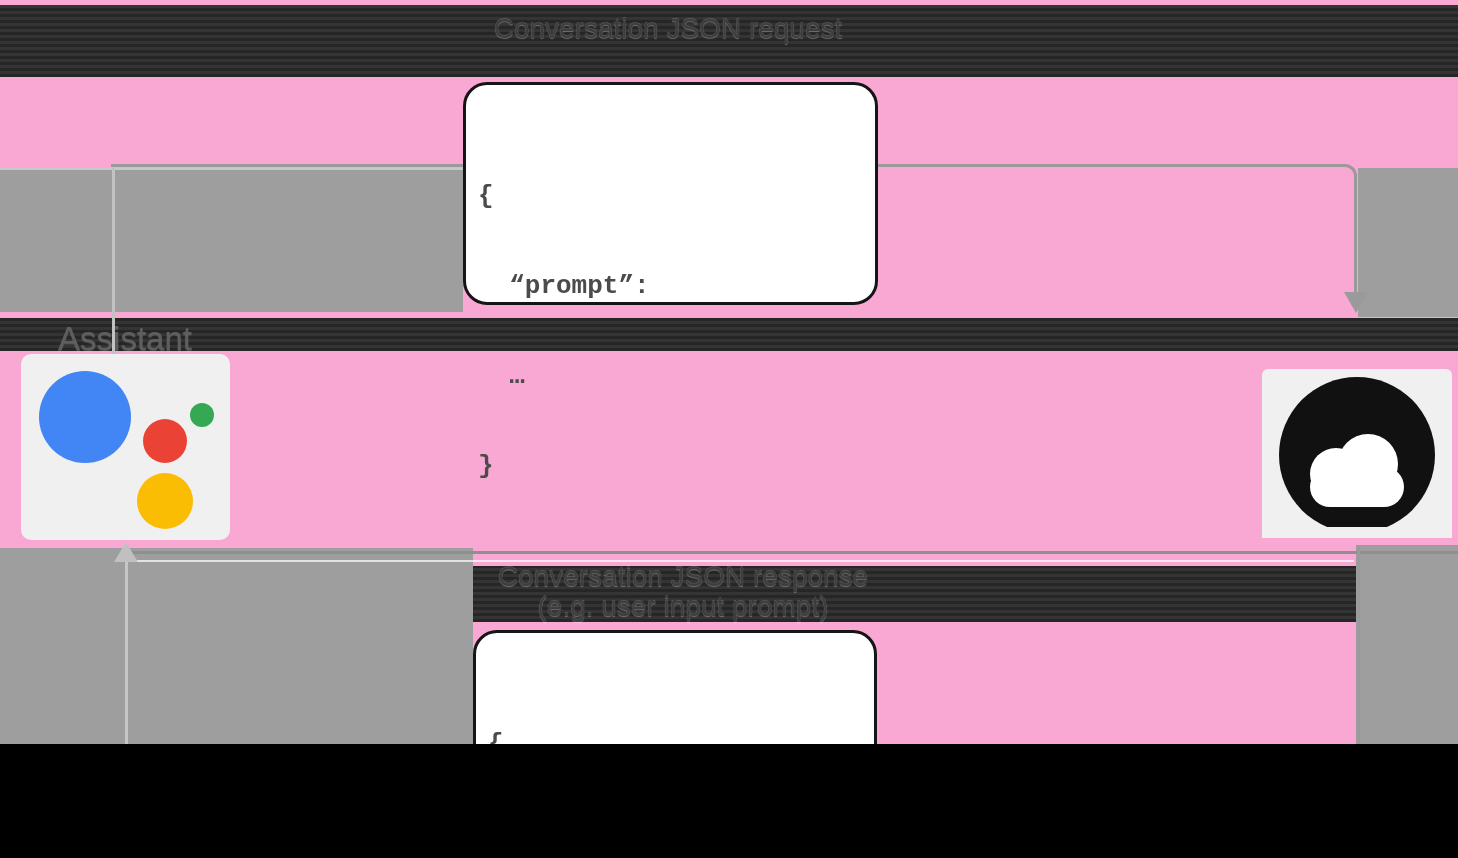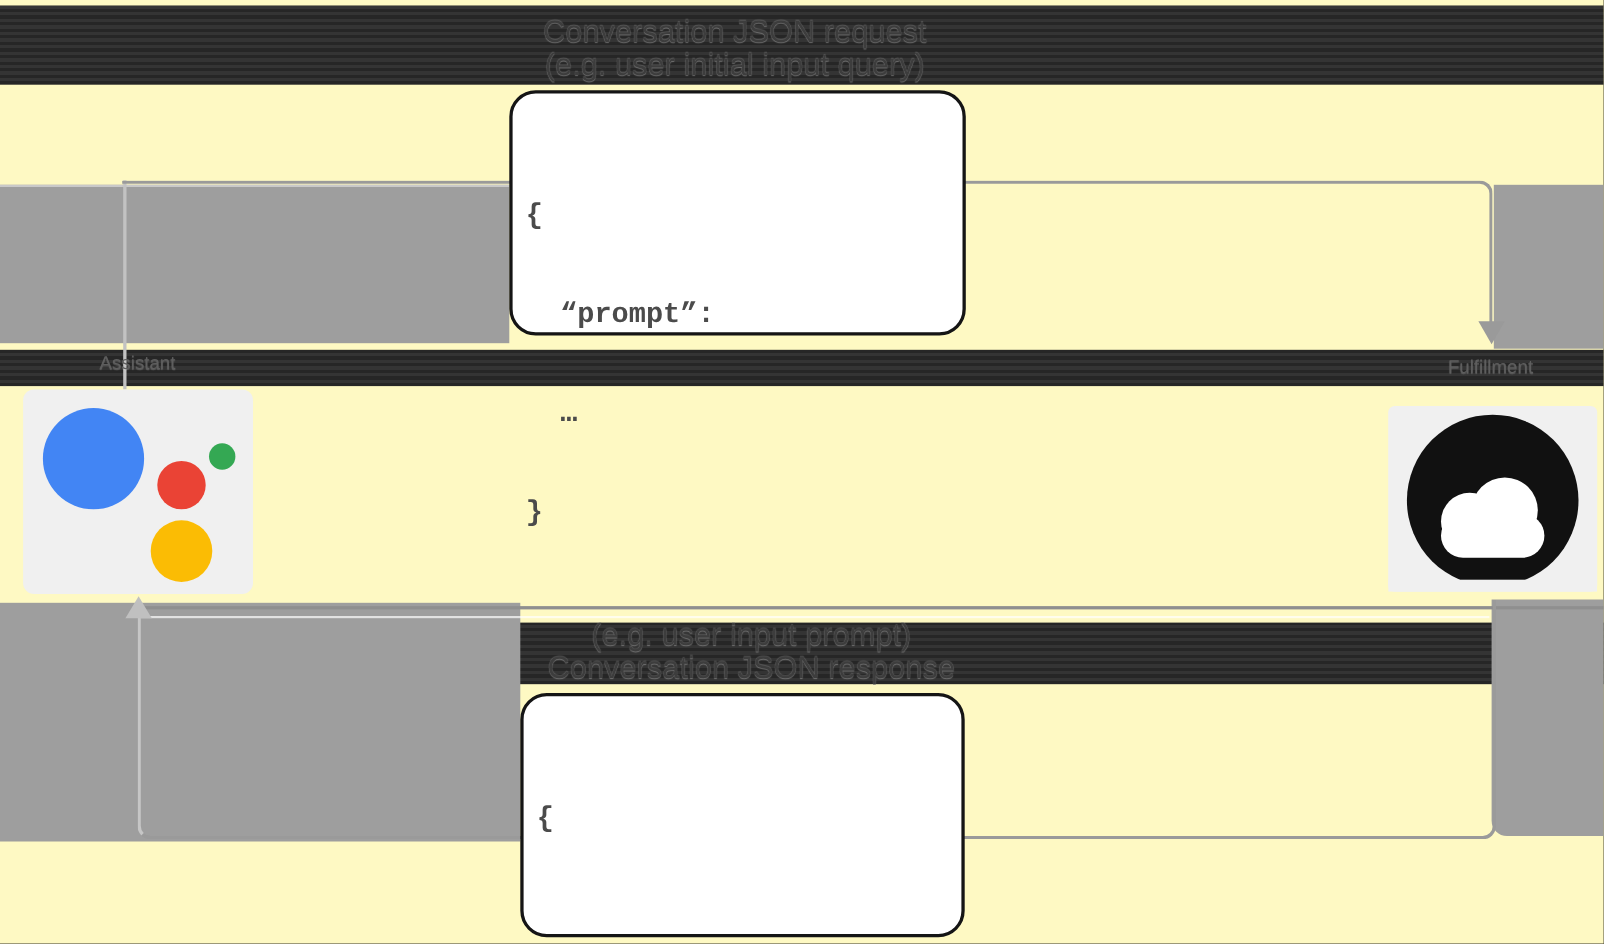--- a/index.html
+++ b/index.html
@@ -1,16 +1,16 @@
 <!DOCTYPE html>
 <html><head>
 <meta charset="utf-8">
 <style>
   html,body{margin:0;padding:0;background:#000;}
-  .stage{position:relative;width:1458px;height:858px;background:#fef9c3;overflow:hidden;
+  .stage{position:relative;width:1458px;height:744px;background:#f9a8d4;overflow:hidden;
          font-family:"Liberation Sans",sans-serif;}
   .abs{position:absolute;}
 
   
   .band{left:0;width:1458px;z-index:1;
         background:repeating-linear-gradient(0deg,#262626 0 3px,#343434 3px 6px);}
   .band-t{top:5px;height:72px;}
   .band-a{top:318px;height:33px;}
   .band-b{top:566px;height:56px;}
 
@@ -48,21 +48,21 @@
   .codebox-response{left:473px;top:630px;width:404px;height:222px;}
   .code-line{white-space:pre;}
 
   
   .caption{text-align:center;z-index:6;font-size:28px;line-height:30px;color:#3D3D3D;
         text-shadow:0 1px 1px rgba(255,255,255,.30),0 -1px 1px rgba(255,255,255,.18);}
   .caption-top{left:338px;top:14px;width:660px;}
   .caption-bottom{left:348px;top:562px;width:670px;}
 
   
-  .node-label{text-align:center;z-index:6;font-size:17px;color:#5E5E5E;
+  .node-label{text-align:center;z-index:6;font-size:33px;color:#5E5E5E;
         text-shadow:0 1px 1px rgba(255,255,255,.22);}
   .label-assistant{left:20px;top:320px;width:210px;}
   .label-fulfillment{left:1255px;top:324px;width:200px;}
 
   
   .card{background:#F0F0F0;z-index:5;}
   .card-assistant{left:21px;top:354px;width:209px;height:186px;border-radius:10px;}
   .card-fulfillment{left:1262px;top:369px;width:190px;height:169px;border-radius:6px;}
   .card svg{display:block;}
 </style>
@@ -83,32 +83,30 @@
   <div class="abs shaft-assistant-up"></div>
   <div class="abs path-request"></div>
   <div class="abs arrow-down"></div>
   <div class="abs line-551"></div>
   <div class="abs line-560"></div>
   <div class="abs path-response"></div>
   <div class="abs arrow-up"></div>
 
   <div class="abs caption caption-top">
     <div>Conversation JSON request</div>
-    <div>(e.g. user initial input query)</div>
   </div>
 
   <div class="abs codebox codebox-request">
     <div class="code-line">{</div>
     <div class="code-line">  “prompt”:</div>
     <div class="code-line">  …</div>
     <div class="code-line">}</div>
   </div>
 
   <div class="abs node-label label-assistant">Assistant</div>
-  <div class="abs node-label label-fulfillment">Fulfillment</div>
 
   <div class="abs card card-assistant">
     <span>
       <svg width="209" height="186" viewBox="0 0 209 186">
         <circle cx="64" cy="63" r="46" fill="#4285F4"></circle>
         <circle cx="144" cy="87" r="22" fill="#EA4335"></circle>
         <circle cx="181" cy="61" r="12" fill="#34A853"></circle>
         <circle cx="144" cy="147" r="28" fill="#FBBC04"></circle>
       </svg>
     </span>
@@ -122,22 +120,22 @@
         <g fill="#FFFFFF">
           <circle cx="74" cy="105" r="26"></circle>
           <circle cx="106" cy="95" r="30"></circle>
           <rect x="48" y="98" width="94" height="40" rx="20"></rect>
         </g>
       </svg>
     </span>
   </div>
 
   <div class="abs caption caption-bottom">
+    <div>Conversation JSON response</div>
     <div>(e.g. user input prompt)</div>
-    <div>Conversation JSON response</div>
   </div>
 
   <div class="abs codebox codebox-response">
     <div class="code-line">{</div>
     
     
     
   </div>
 
 </div>

